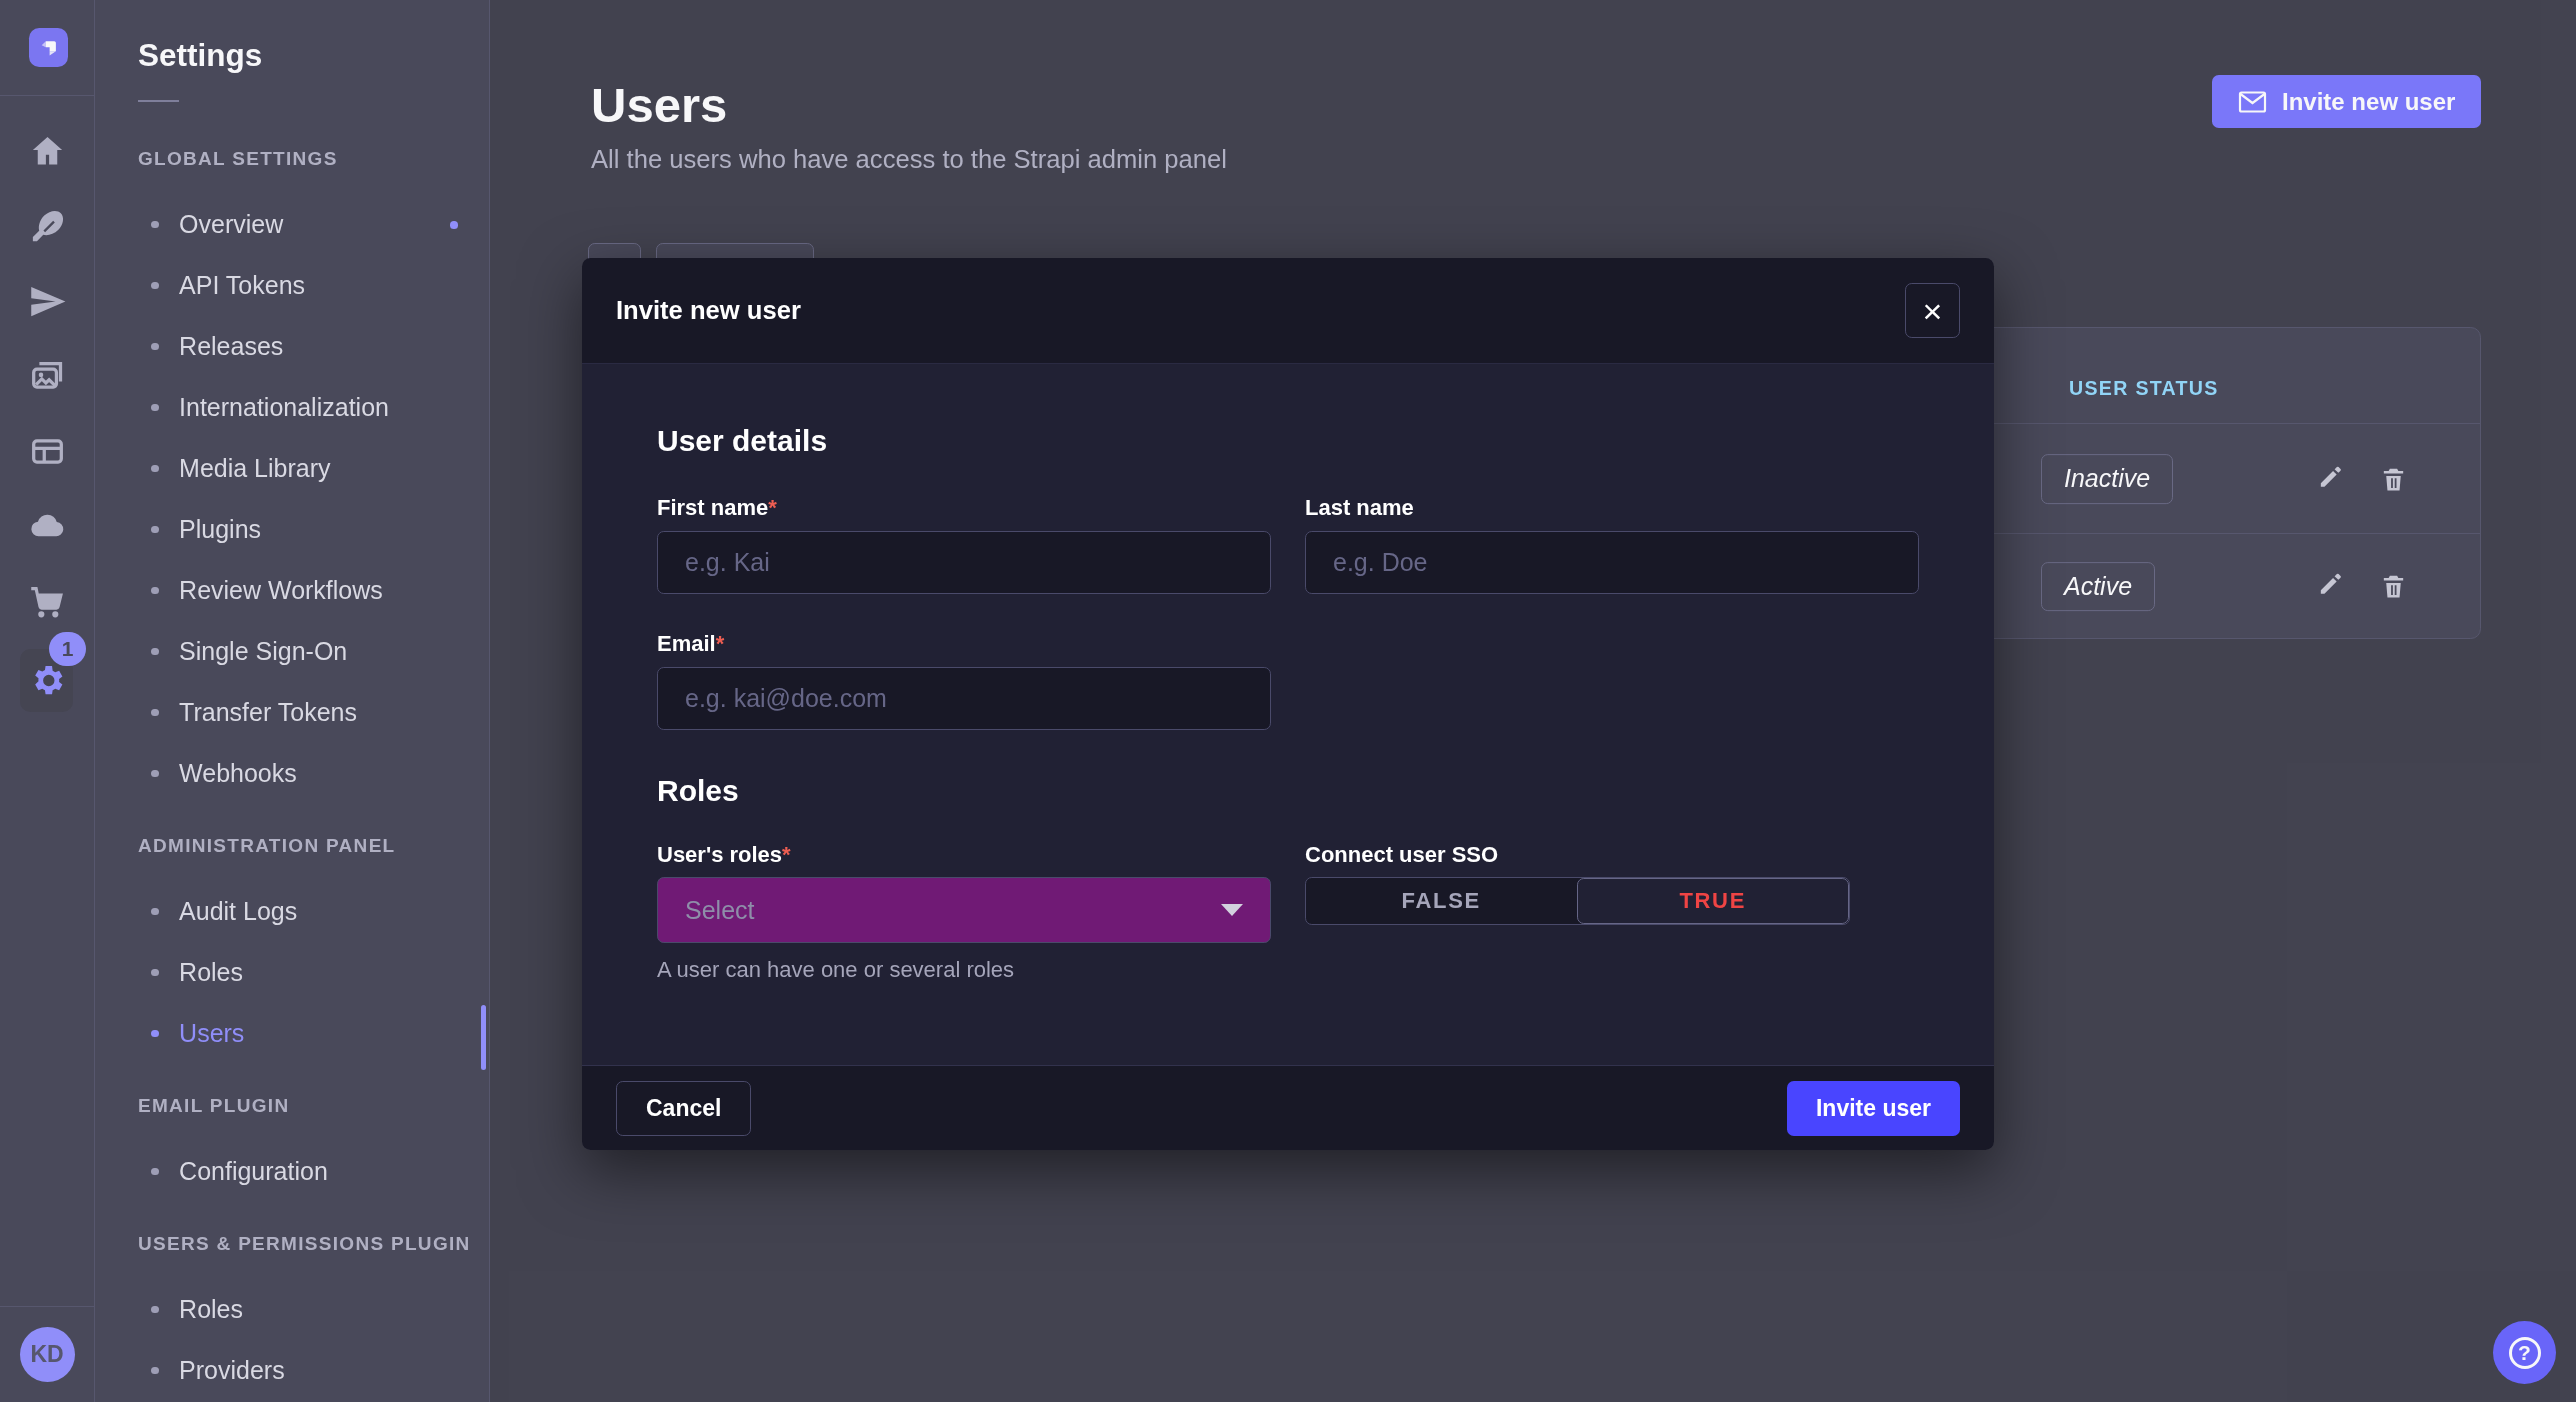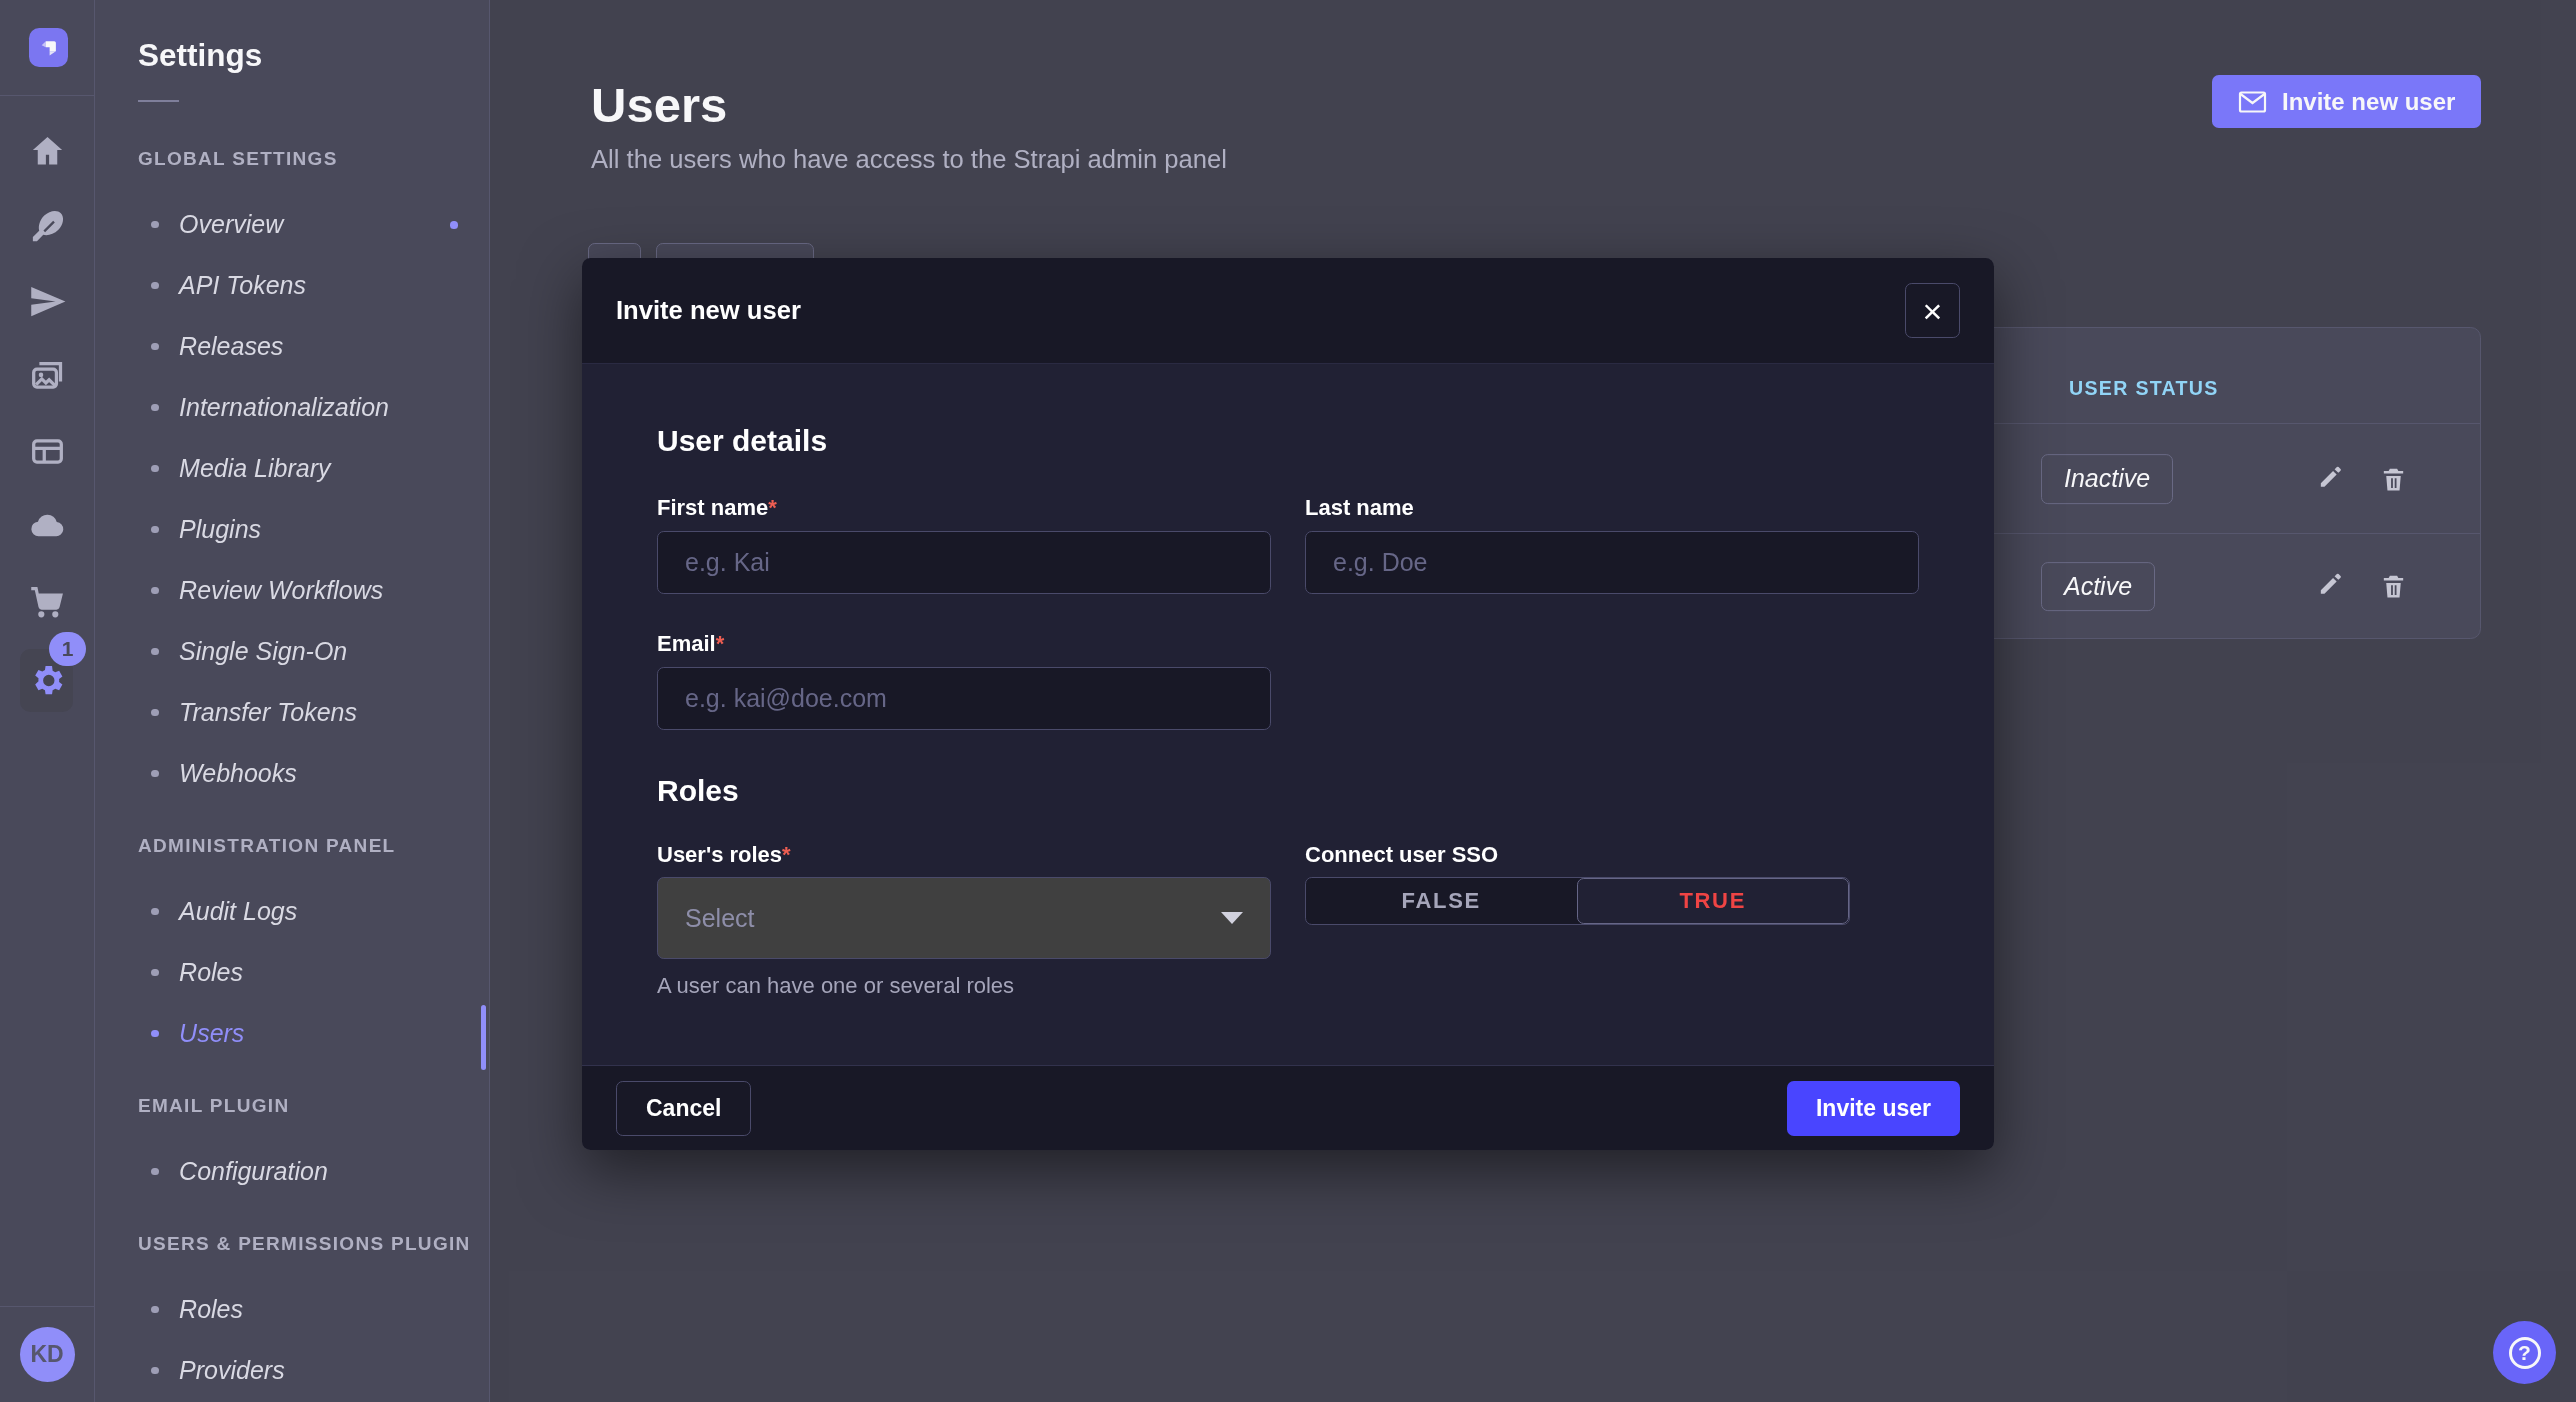--- a/index.html
+++ b/index.html
@@ -27,21 +27,21 @@
             background:#7b79ff; color:#32324d; font-size:23px; font-weight:bold;
             display:flex; align-items:center; justify-content:center; }
 
   
   .sidebar { position:absolute; left:95px; top:0; width:395px; height:1402px;
              background:#212134; border-right:1.7px solid #32324d; }
   .sb-title { margin:37px 0 0 43px; font-size:31.5px; font-weight:bold; color:#ffffff; line-height:36px; }
   .sb-rule { margin:27px 0 0 43px; width:41px; border-top:2.6px solid #666687; }
   .sb-section { display:block; margin:46px 0 0 43px; font-size:19px; font-weight:bold;
                 letter-spacing:1.3px; color:#a5a5ba; line-height:22px; }
-  .sb-list { margin-top:24px;font-style:italic; }
+  .sb-list { margin-top:24px; }
   .sb-item { position:relative; height:61px; display:flex; align-items:center; padding-left:56px; }
   .sb-dot { width:7.7px; height:7.7px; border-radius:50%; background:#8e8ea9; margin-right:20.4px; flex:none; }
   .sb-label { font-size:25px; color:#d9d9e3; }
   .sb-item.active .sb-dot { background:#7b79ff; }
   .sb-item.active .sb-label { color:#7b79ff; }
   .sb-notif { position:absolute; right:31px; top:27px; width:7.7px; height:7.7px; border-radius:50%; background:#7b79ff; }
   .sb-scrollthumb { position:absolute; right:3.4px; top:1005px; width:5.1px; height:65px; border-radius:2.6px; background:#7b79ff; }
   .sb-sect-gap { margin-top:31px; }
 
   
@@ -94,21 +94,21 @@
   .m-h2.first { margin-top:60px; } .m-h2.roles { margin-top:44px; }
   .grid { display:grid; grid-template-columns:1fr 1fr; column-gap:34px; row-gap:37px; margin-top:37px; }
   .grid.g2 { margin-top:34px; row-gap:0; }
   .f-label { font-size:22px; font-weight:bold; color:#ffffff; line-height:25.6px; }
   .req { color:#ee5e52; }
   .f-input { margin-top:10.2px; width:100%; height:63px; background:#181826; border:1.7px solid #4a4a6a;
              border-radius:6.8px; padding:0 27px; font-size:25px; color:#ffffff;
              font-family:"Liberation Sans", sans-serif; }
   .f-input::placeholder { color:#666687; }
   .col1 { grid-column:1; }
-  .select { margin-top:10.2px; width:100%; height:82px; background:#404040; border:1.7px solid #4a4a6a;
+  .select { margin-top:10.2px; width:100%; height:66px; background:#701a75; border:1.7px solid #4a4a6a;
             border-radius:6.8px; padding:0 27px; display:flex; align-items:center; justify-content:space-between; cursor:pointer; }
   .select-val { font-size:25px; color:#8e8ea9; }
   .caret { width:0; height:0; border-left:11px solid transparent; border-right:11px solid transparent;
            border-top:12.8px solid #d2d2de; }
   .hint { margin-top:13.6px; font-size:22px; color:#a5a5ba; }
   .toggle { margin-top:10.2px; width:545px; height:48px; background:#181826; border:1.7px solid #4a4a6a;
             border-radius:6.8px; display:flex; }
   .tog-half { flex:1; display:flex; align-items:center; justify-content:center;
               font-size:22px; font-weight:bold; letter-spacing:1.7px; color:#a5a5ba; cursor:pointer; }
   .tog-half.on { background:#212134; border:1.7px solid #666687; border-radius:6.8px; color:#ef4444; }

